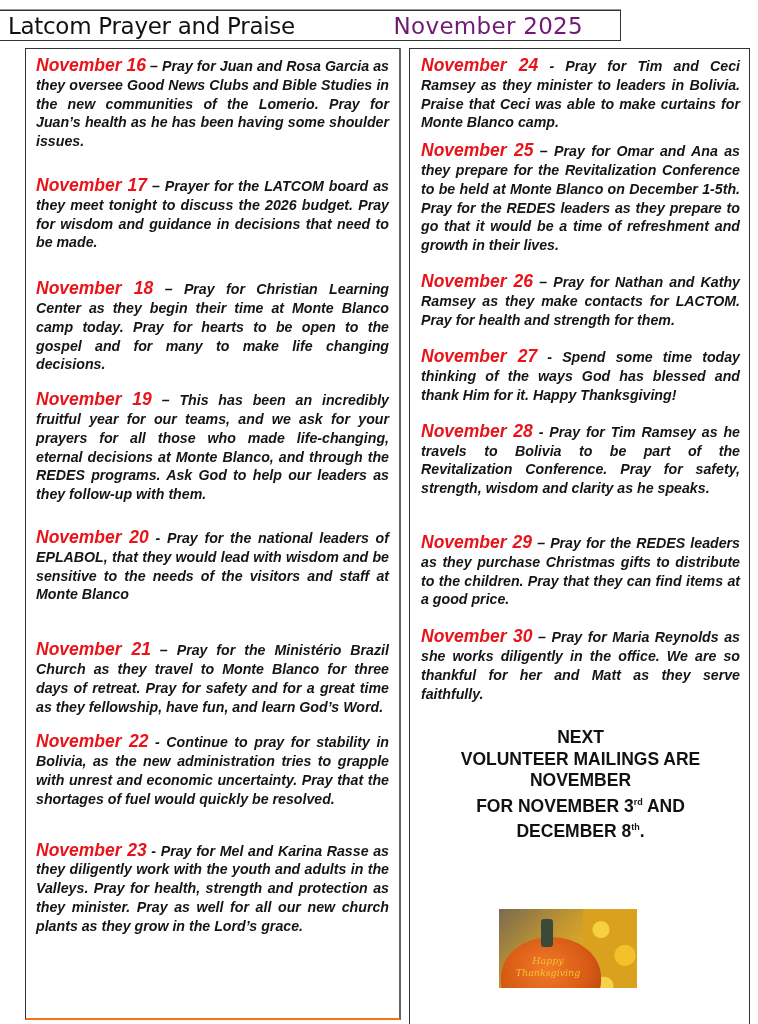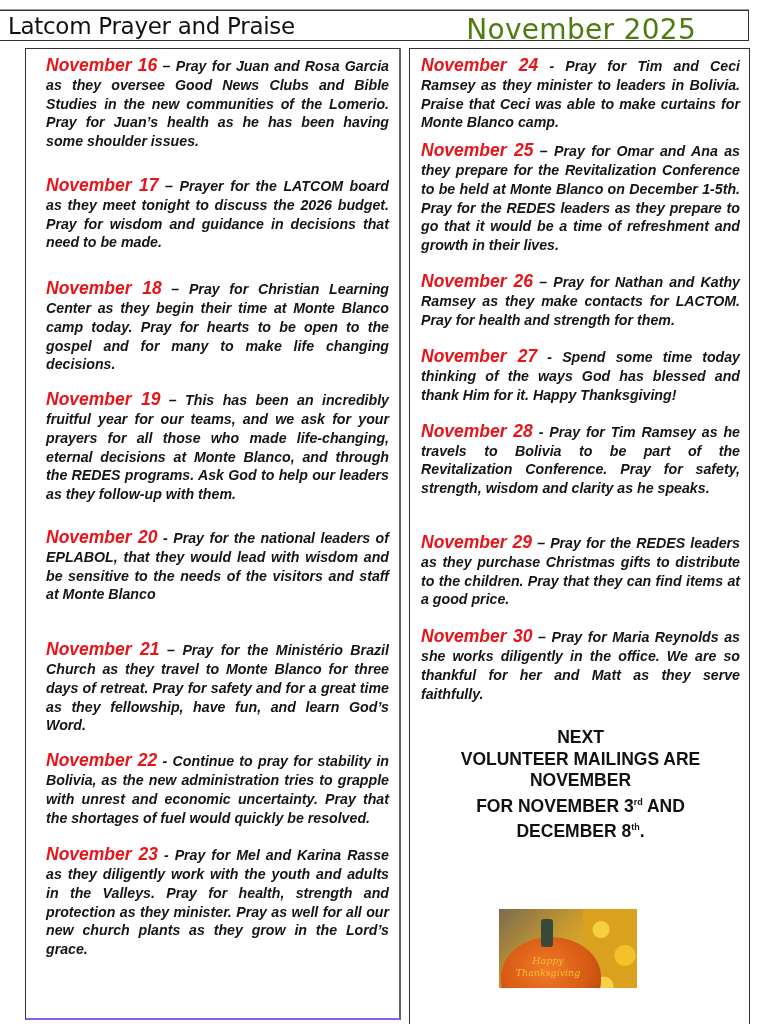--- a/index.html
+++ b/index.html
@@ -1,27 +1,27 @@
 <!DOCTYPE html>
 <html><head>
   <meta charset="utf-8">
   <style>
     html, body { margin: 0; padding: 0; background: #ffffff; }
     body { width: 758px; height: 1024px; position: relative; overflow: hidden;
            font-family: "Liberation Sans", sans-serif; color: #111; }
-    .header { position: absolute; left: 0; top: 10px; width: 749px; height: 31px;
+    .header { position: absolute; left: 0; top: 10px; width: 621px; height: 31px;
               border: 1px solid #333; border-left: none; box-sizing: border-box;
               box-shadow: 0 -1px 0 #999; }
     .header-title { position: absolute; left: 8px; top: 2px; font-size: 23px;
                     font-family: "DejaVu Sans", sans-serif; font-weight: normal; color: #111;
                     letter-spacing: -0.3px; }
-    .header-date { position: absolute; right: 52px; top: 2px; font-size: 28px;
-                   font-family: "DejaVu Sans", sans-serif; color: #4d7c0f; letter-spacing: 0.3px; }
+    .header-date { position: absolute; right: 37px; top: 2px; font-size: 23px;
+                   font-family: "DejaVu Sans", sans-serif; color: #701a75; letter-spacing: 0.3px; }
     .col { position: absolute; border: 1px solid #333; box-sizing: border-box; background: #fff; }
-    .col-left { left: 25px; top: 48px; width: 376px; height: 972px; border-right: 2px solid #666; border-bottom: 2px solid #8b5cf6; padding: 7px 10px 0 20px; }
+    .col-left { left: 25px; top: 48px; width: 376px; height: 972px; border-right: 2px solid #666; border-bottom: 2px solid #f97316; padding: 7px 10px 0 10px; }
     .col-right { left: 409px; top: 48px; width: 341px; height: 978px; padding: 7px 9px 0 11px; }
     .entry { font-style: italic; font-weight: bold; font-size: 14.2px; line-height: 18.8px;
              text-align: justify; color: #151515; margin: 0; }
     .entry .date { font-style: italic; font-weight: bold; font-size: 17.5px; color: #e8141a; }
     .notice { text-align: center; font-weight: bold; font-size: 17.5px; line-height: 21.5px; color: #111; margin-top: 24px; }
     .notice sup { font-size: 9px; vertical-align: 7px; }
     .photo { position: absolute; left: 499px; top: 909px; width: 138px; height: 79px; overflow: hidden;
              background: linear-gradient(135deg, #7a6a50 0%, #c89a2e 40%, #e6b426 70%, #b98420 100%); }
     .pumpkin { position: absolute; left: 2px; top: 28px; width: 100px; height: 80px; border-radius: 50% 50% 45% 45%;
                background: radial-gradient(ellipse at 45% 40%, #f07a2a 0%, #d85a14 55%, #a83c0a 100%); }
@@ -43,21 +43,21 @@
   <div class="header-date">November 2025</div>
 </div>
 
 <div class="col col-left">
   <p class="entry" style="margin-bottom:25px;"><span class="date">November 16</span><span> – </span><span>Pray for Juan and Rosa Garcia as they oversee Good News Clubs and Bible Studies in the new communities of the Lomerio. Pray for Juan’s health as he has been having some shoulder issues.</span></p>
   <p class="entry" style="margin-bottom:27px;"><span class="date">November 17</span><span> – </span><span>Prayer for the LATCOM board as they meet tonight to discuss the 2026 budget. Pray for wisdom and guidance in decisions that need to be made.</span></p>
   <p class="entry" style="margin-bottom:16px;"><span class="date">November 18</span><span> – </span><span>Pray for Christian Learning Center as they begin their time at Monte Blanco camp today. Pray for hearts to be open to the gospel and for many to make life changing decisions.</span></p>
   <p class="entry" style="margin-bottom:24px;"><span class="date">November 19</span><span> – </span><span>This has been an incredibly fruitful year for our teams, and we ask for your prayers for all those who made life-changing, eternal decisions at Monte Blanco, and through the REDES programs. Ask God to help our leaders as they follow-up with them.</span></p>
   <p class="entry" style="margin-bottom:36px;"><span class="date">November 20</span><span> - </span><span>Pray for the national leaders of EPLABOL, that they would lead with wisdom and be sensitive to the needs of the visitors and staff at Monte Blanco</span></p>
   <p class="entry" style="margin-bottom:16px;"><span class="date">November 21</span><span> – </span><span>Pray for the Ministério Brazil Church as they travel to Monte Blanco for three days of retreat. Pray for safety and for a great time as they fellowship, have fun, and learn God’s Word.</span></p>
-  <p class="entry" style="margin-bottom:18px;"><span class="date">November 22</span><span> - </span><span>Continue to pray for stability in Bolivia, as the new administration tries to grapple with unrest and economic uncertainty. Pray that the shortages of fuel would quickly be resolved.</span></p>
+  <p class="entry" style="margin-bottom:32px;"><span class="date">November 22</span><span> - </span><span>Continue to pray for stability in Bolivia, as the new administration tries to grapple with unrest and economic uncertainty. Pray that the shortages of fuel would quickly be resolved.</span></p>
   <p class="entry"><span class="date">November 23</span><span> - </span><span>Pray for Mel and Karina Rasse as they diligently work with the youth and adults in the Valleys. Pray for health, strength and protection as they minister. Pray as well for all our new church plants as they grow in the Lord’s grace.</span></p>
 </div>
 
 <div class="col col-right">
   <p class="entry" style="margin-bottom:9px;"><span class="date">November 24</span><span> - </span><span>Pray for Tim and Ceci Ramsey as they minister to leaders in Bolivia. Praise that Ceci was able to make curtains for Monte Blanco camp.</span></p>
   <p class="entry" style="margin-bottom:17px;"><span class="date">November 25</span><span> – </span><span>Pray for Omar and Ana as they prepare for the Revitalization Conference to be held at Monte Blanco on December 1-5th. Pray for the REDES leaders as they prepare to go that it would be a time of refreshment and growth in their lives.</span></p>
   <p class="entry" style="margin-bottom:18px;"><span class="date">November 26</span><span> – </span><span>Pray for Nathan and Kathy Ramsey as they make contacts for LACTOM. Pray for health and strength for them.</span></p>
   <p class="entry" style="margin-bottom:17px;"><span class="date">November 27</span><span> - </span><span>Spend some time today thinking of the ways God has blessed and thank Him for it. Happy Thanksgiving!</span></p>
   <p class="entry" style="margin-bottom:35px;"><span class="date">November 28</span><span> - </span><span>Pray for Tim Ramsey as he travels to Bolivia to be part of the Revitalization Conference. Pray for safety, strength, wisdom and clarity as he speaks.</span></p>
   <p class="entry" style="margin-bottom:18px;"><span class="date">November 29</span><span> – </span><span>Pray for the REDES leaders as they purchase Christmas gifts to distribute to the children. Pray that they can find items at a good price.</span></p>

